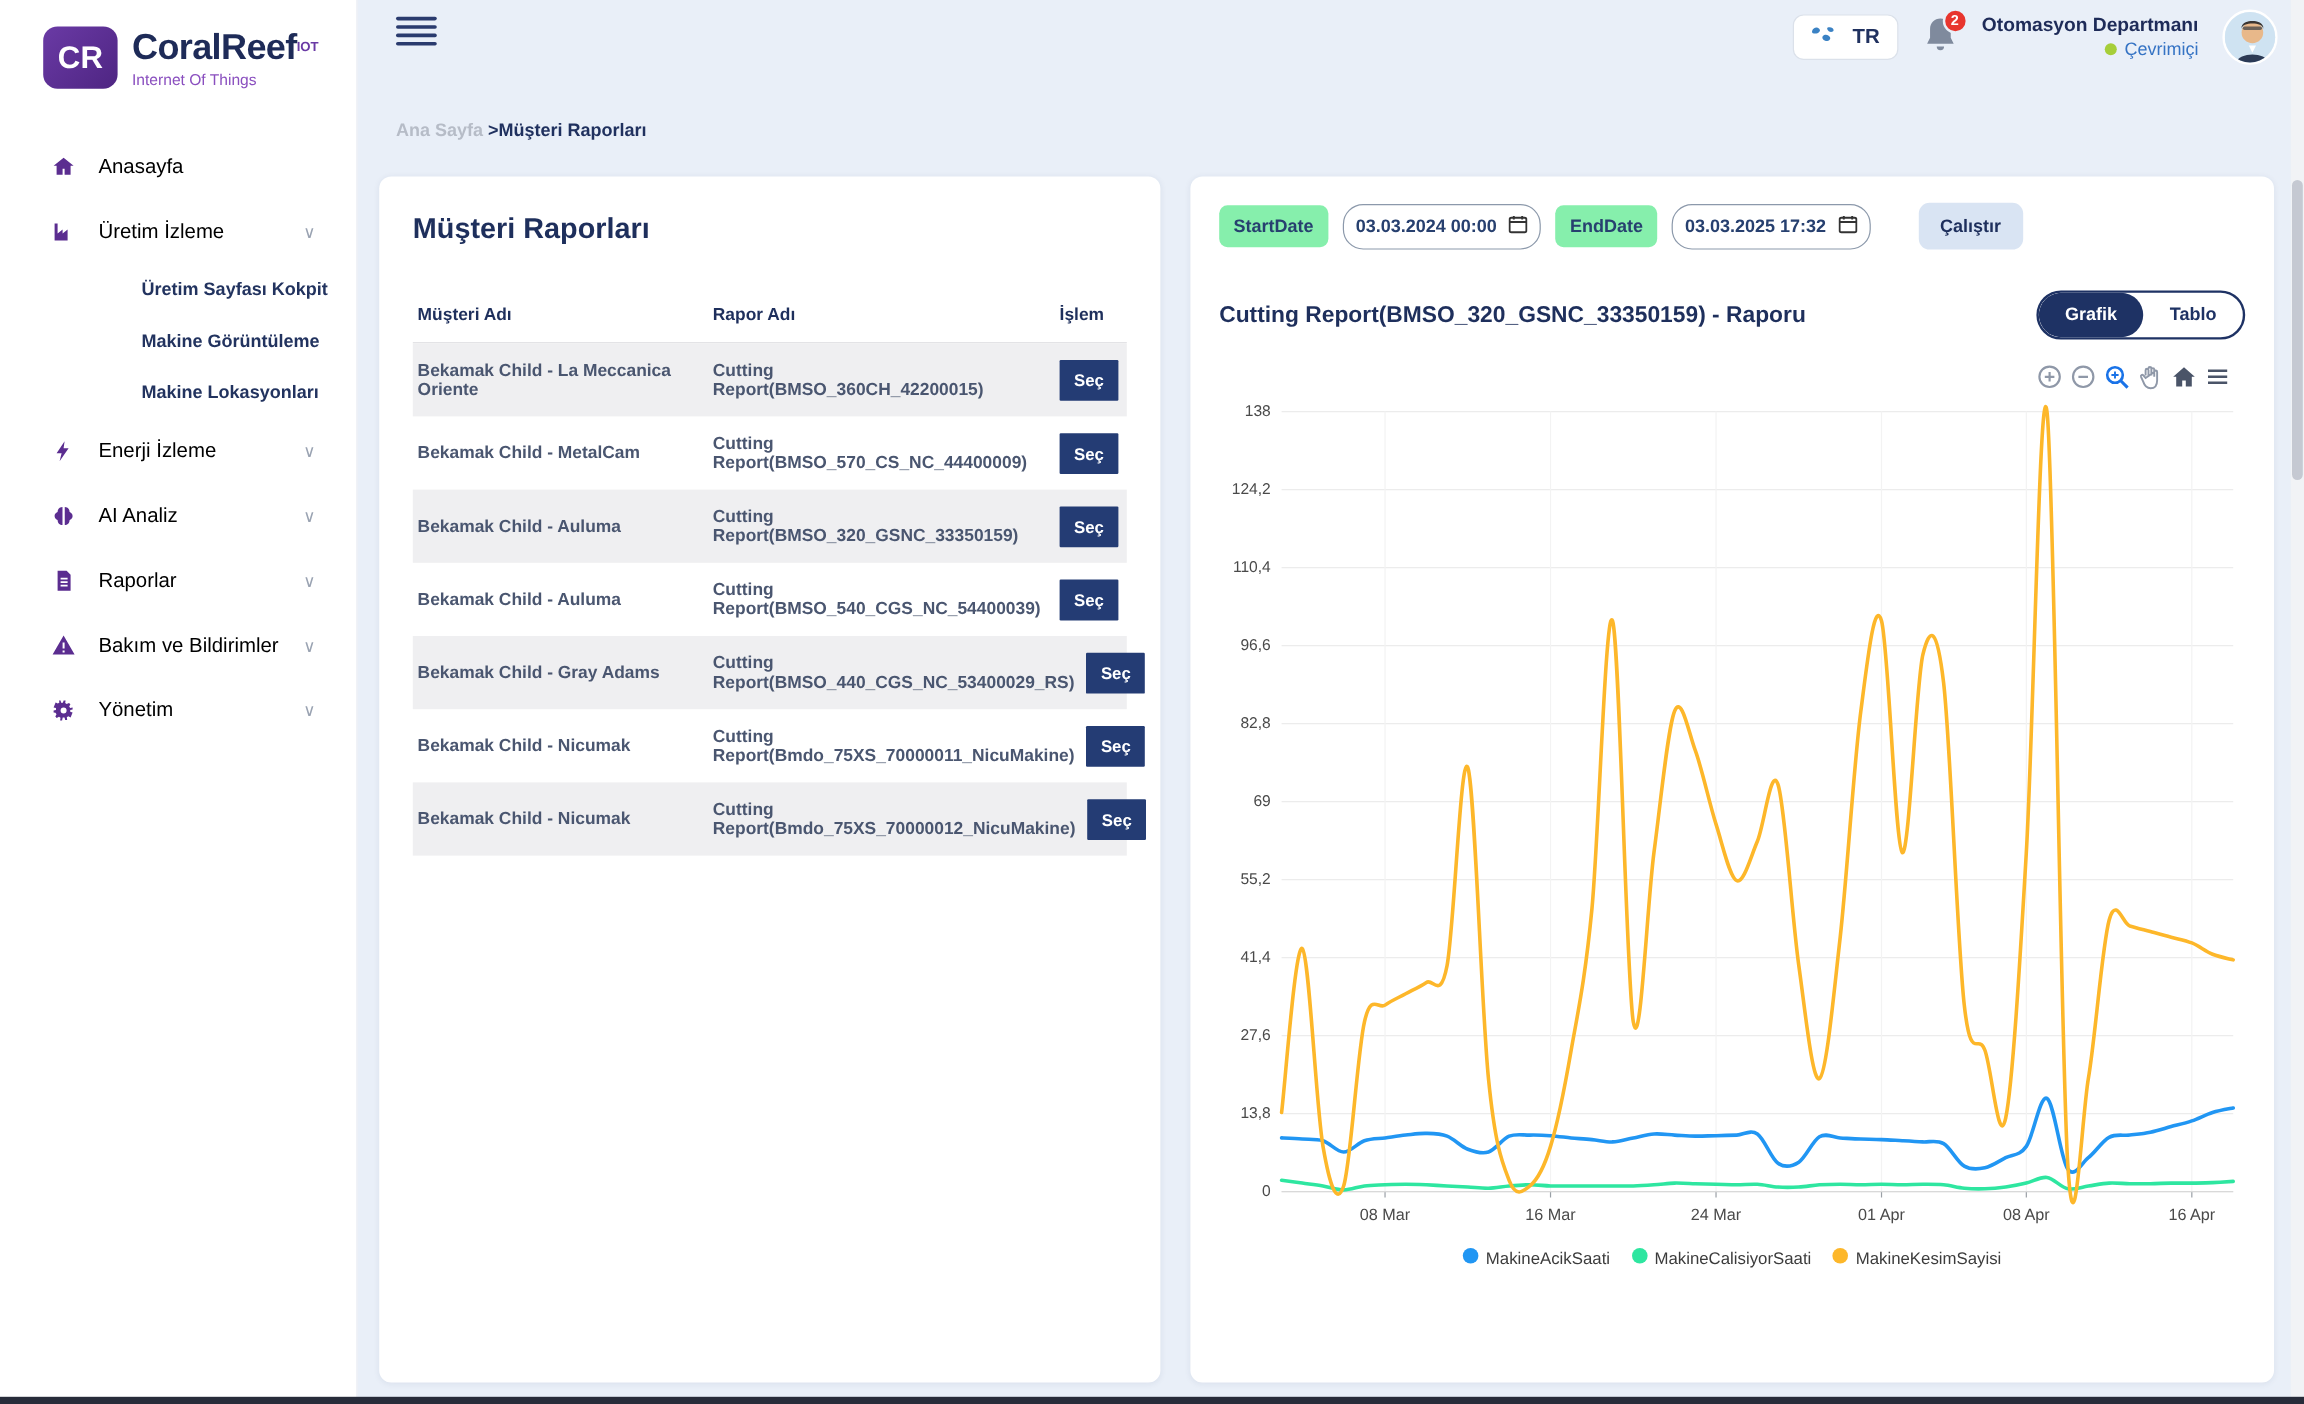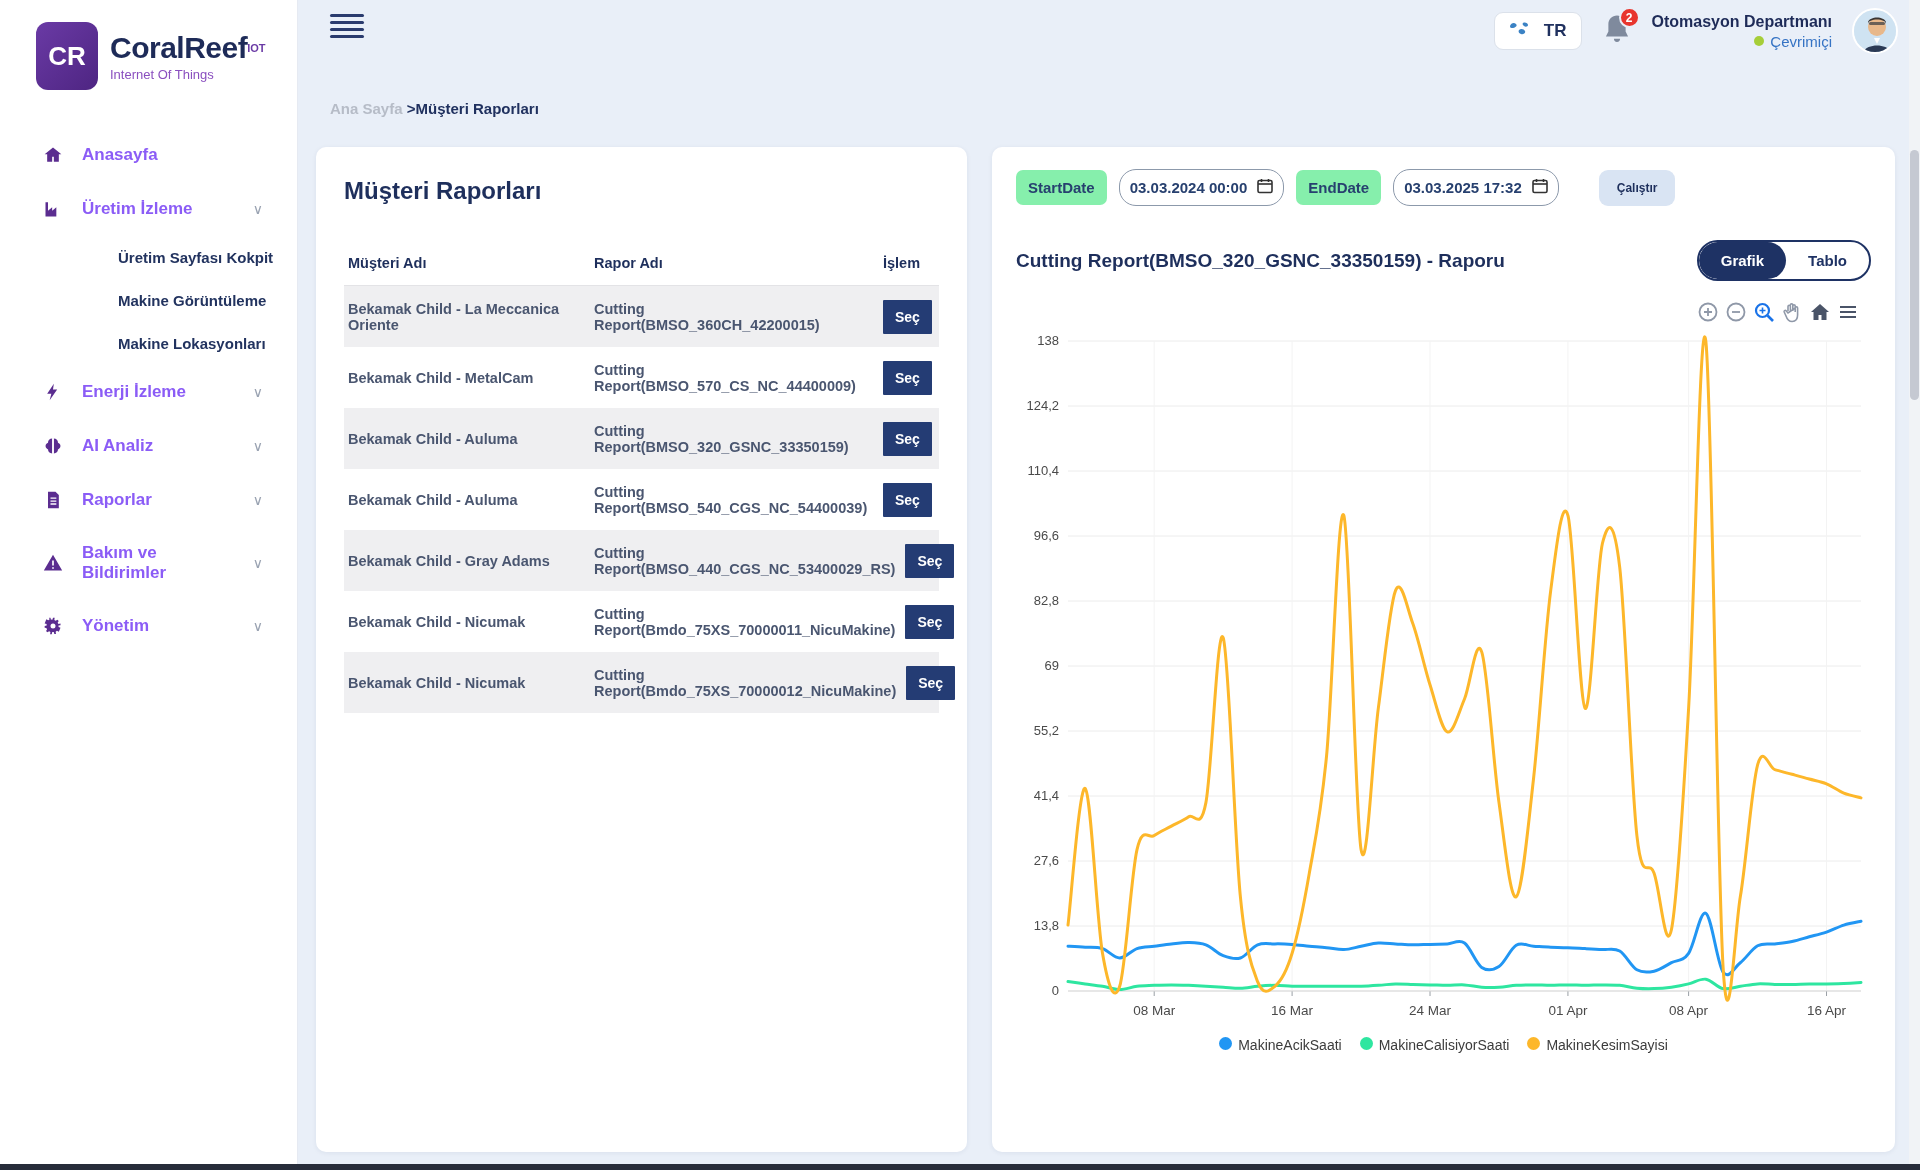--- a/index.html
+++ b/index.html
@@ -10,35 +10,35 @@
     color:#1e2f5c;
     position:relative;
   }
   
   .sidebar {
     position:absolute; left:0; top:0; width:298px; height:100%;
     background:#ffffff; border-right:1px solid #e6eaf2; z-index:2;
   }
   .logo-row { display:flex; align-items:center; gap:12px; padding:22px 0 0 36px; }
   .logo-badge {
-    width:62px; height:68px; border-radius:12px;
+    width:62px; height:52px; border-radius:12px;
     background:linear-gradient(135deg,#6a3aa5,#4e2582);
     display:flex; align-items:center; justify-content:center;
     color:#fff; font-weight:bold; font-size:26px;
   }
   .logo-text-wrap { display:flex; flex-direction:column; }
   .logo-name { font-size:30px; font-weight:bold; color:#1e2b58; letter-spacing:-0.5px; }
   .logo-sup { font-size:11px; font-weight:bold; color:#6a3aa5; vertical-align:super; }
   .logo-tag { font-size:13px; color:#8a4fbf; margin-top:2px; }
   .nav { margin-top:38px; }
   .nav-item {
     display:flex; align-items:center; gap:18px;
     padding:16px 20px 16px 42px; cursor:pointer;
   }
-  .nav-item .label { font-size:17px; font-weight:bold; color:#8b5cf6; flex:1; }
+  .nav-item .label { font-size:17px; font-weight:normal; color:#000000; flex:1; }
   .nav-icon { width:22px; height:22px; flex:0 0 22px; display:flex; align-items:center; justify-content:center; }
   .nav-icon svg { width:20px; height:20px; fill:#5b2d90; }
   .chevron { color:#9aa3b2; font-size:14px; margin-right:14px; }
   .sub-item { padding:13px 20px 13px 118px; font-size:15px; font-weight:bold; color:#22335f; cursor:pointer; }
   
   .main { position:absolute; left:298px; top:0; right:0; bottom:0; }
   .topbar { position:relative; height:64px; }
   .hamburger { position:absolute; left:32px; top:14px; width:34px; cursor:pointer; }
   .hamburger div { height:3px; background:#2a3b6e; margin-bottom:4px; border-radius:2px; }
   .header-right { position:absolute; right:22px; top:8px; display:flex; align-items:center; gap:20px; }
@@ -86,21 +86,21 @@
   .filter-row { display:flex; align-items:center; gap:12px; }
   .pill-label { background:#86efac; border-radius:7px; padding:9px 12px; font-size:15px; font-weight:bold; color:#27406f; }
   .date-input {
     border:1px solid #8c99ab; border-radius:17px; background:#fff;
     padding:8px 10px; font-size:15px; font-weight:bold; color:#27406f;
     display:flex; align-items:center; gap:10px; cursor:text;
   }
   .cal-icon svg { width:16px; height:16px; stroke:#333; fill:none; stroke-width:1.6; }
   .run-btn {
     margin-left:28px; background:#d9e4f3; border:none; border-radius:9px;
-    padding:11px 18px; font-size:12px; font-weight:800; color:#1e2f5c; cursor:pointer;
+    padding:11px 18px; font-size:15px; font-weight:800; color:#1e2f5c; cursor:pointer;
     font-family:"Liberation Sans", sans-serif;
   }
   .title-row { display:flex; align-items:center; justify-content:space-between; margin-top:34px; }
   .chart-title { font-size:19px; font-weight:700; color:#1e2f5c; }
   .toggle {
     display:flex; border:2px solid #1e3264; border-radius:22px; background:#fff; overflow:hidden; cursor:pointer;
   }
   .toggle .opt { padding:10px 22px; font-size:15px; font-weight:800; color:#1e3264; }
   .toggle .opt.active { background:#1e3264; color:#fff; border-radius:20px; }
   .plot-toolbar { display:flex; justify-content:flex-end; gap:6px; margin-top:20px; padding-right:12px; }

